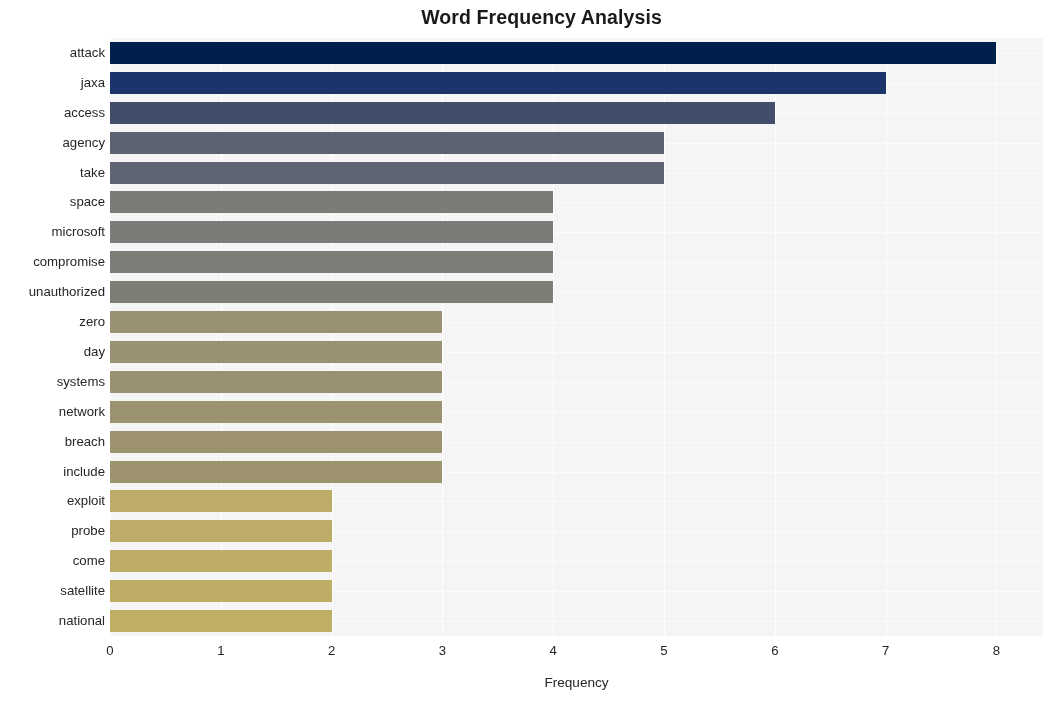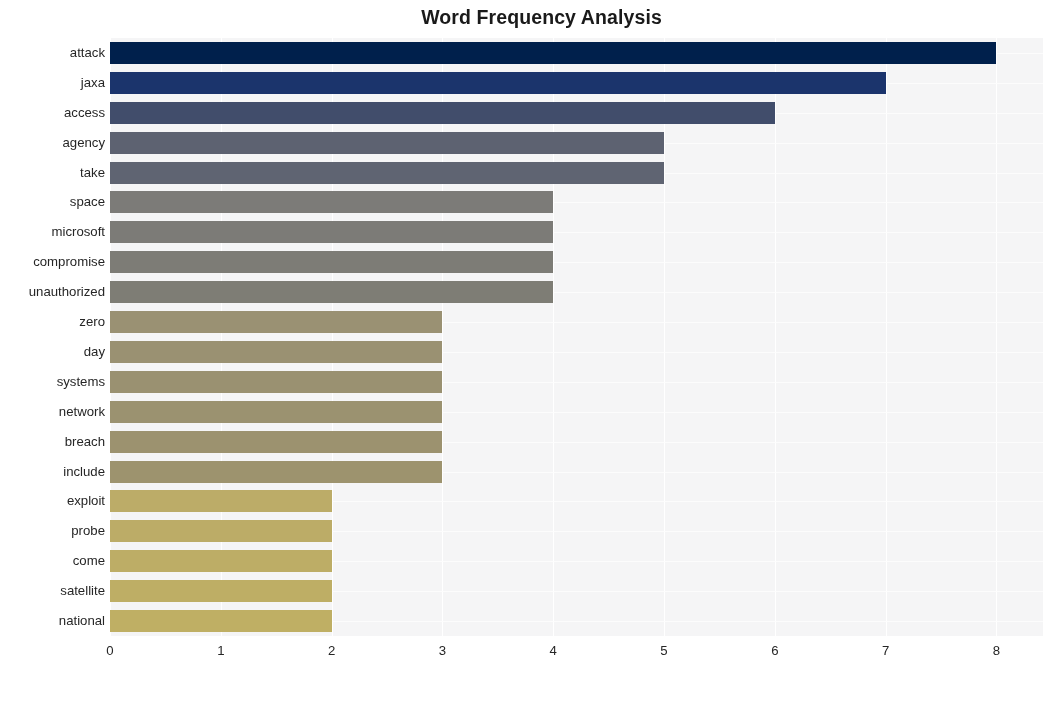--- a/index.html
+++ b/index.html
@@ -212,14 +212,15 @@
       <div class="xtick" style="left: 110.808px;">1</div>
       <div class="xtick" style="left: 221.615px;">2</div>
       <div class="xtick" style="left: 332.423px;">3</div>
       <div class="xtick" style="left: 443.23px;">4</div>
       <div class="xtick" style="left: 554.038px;">5</div>
       <div class="xtick" style="left: 664.846px;">6</div>
       <div class="xtick" style="left: 775.653px;">7</div>
       <div class="xtick" style="left: 886.461px;">8</div>
     </div>
 
+  <div id="x-axis-label">Frequency</div>
 
 </div>
 
 </body></html>

